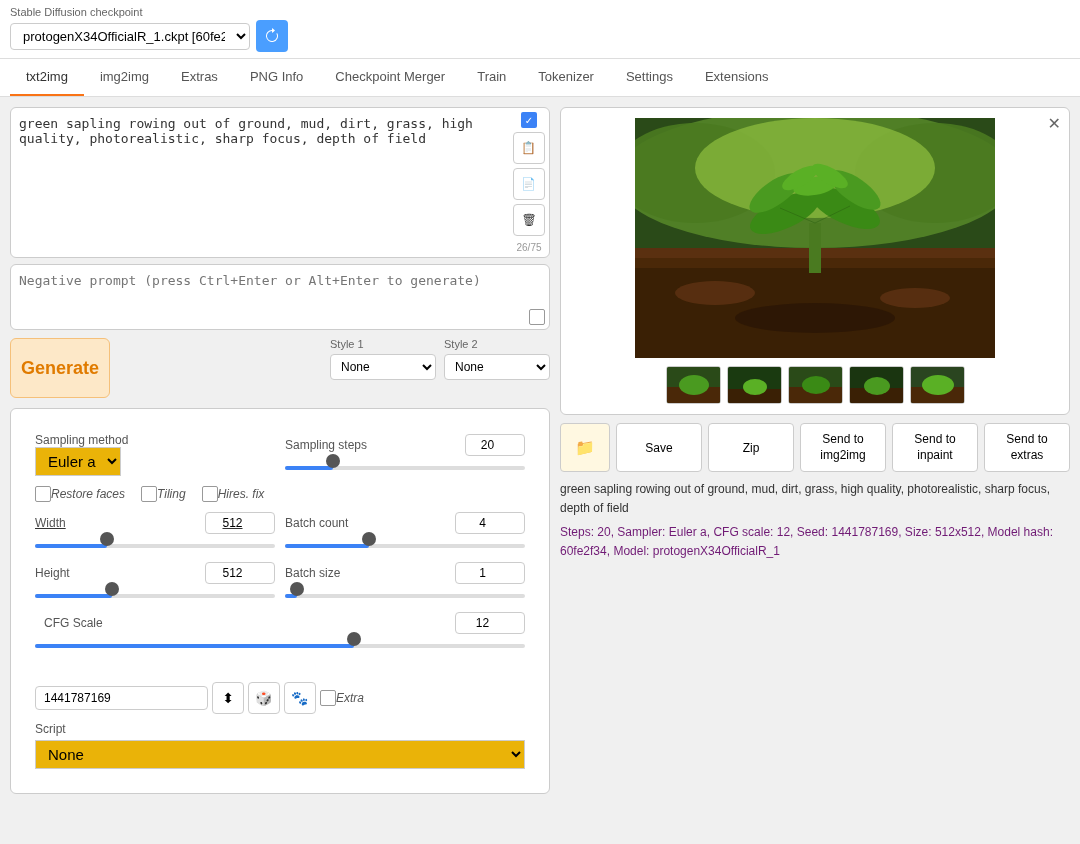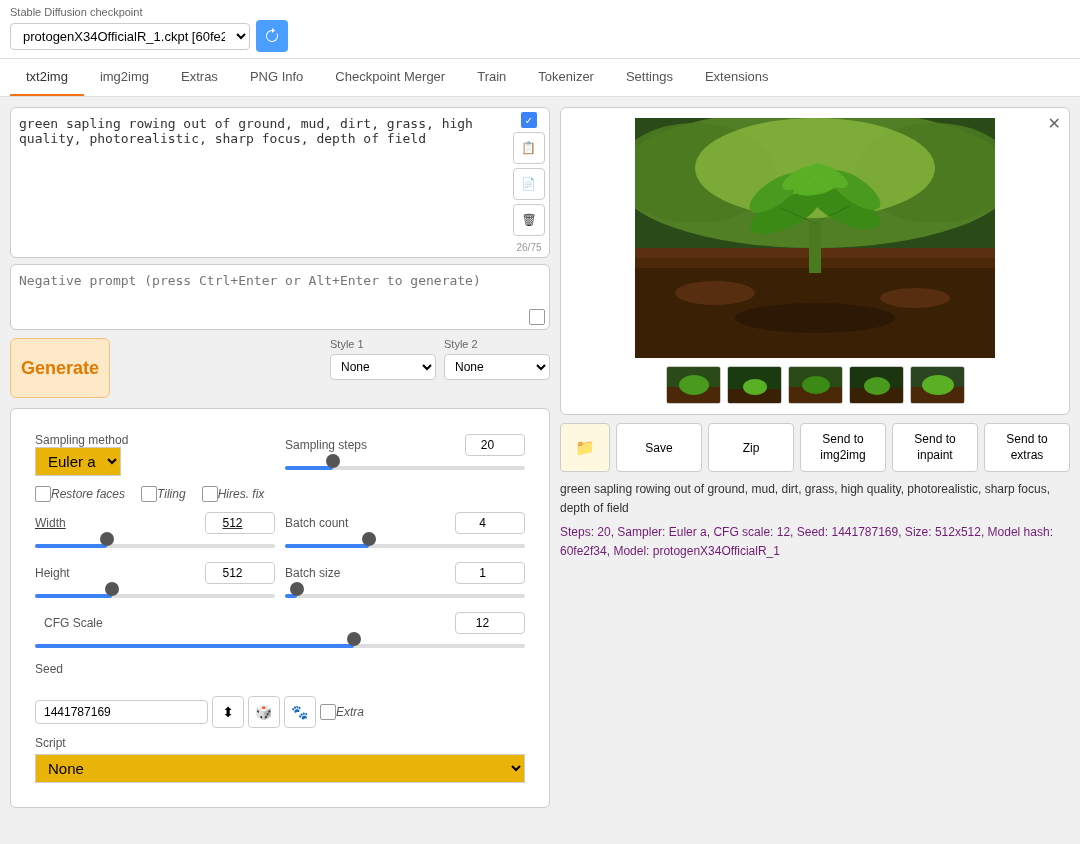--- a/index.html
+++ b/index.html
@@ -239,21 +239,20 @@
         </div>
         <div class="slider-container">
           <div class="slider-bg"></div>
           <div class="slider-filled" style="width:65%;"></div>
           <div class="slider-knob" style="left:calc(65% - 7px);"></div>
         </div>
       </div>
 
       <div class="seed-row" style="margin-top:8px;">
         <div>
-          <div class="seed-label">Seed</div>
           <div style="display:flex;gap:4px;align-items:center;margin-top:20px;">
             <input type="text" class="seed-input" value="1441787169" style="">
             <button class="icon-btn">⬍</button>
             <button class="icon-btn">🎲</button>
             <button class="icon-btn">🐾</button>
             <label class="checkbox-item">
               <div class="checkbox-unchecked"></div>
               <span>Extra</span>
             </label>
           </div>

